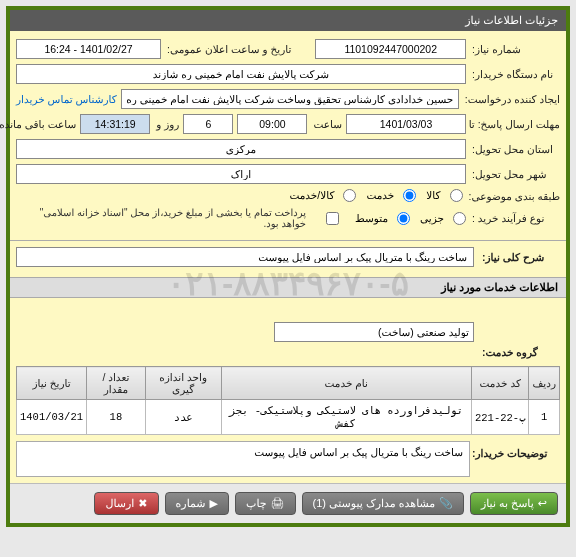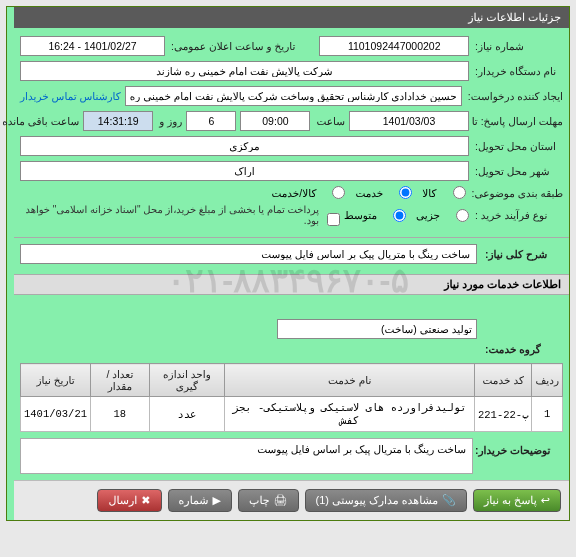--- a/index.html
+++ b/index.html
@@ -7,23 +7,22 @@
     font-family: Tahoma, Arial, sans-serif;
     font-size: 11px;
     background: #e8e8e8;
     width: 576px;
     height: 557px;
     overflow: hidden;
     direction: rtl;
   }
   .panel {
     margin: 6px;
-    border: 1px solid #4d7c0f;
-    background: #86efac;
-    padding-left: 7px;
+    border: 4px solid #4d7c0f;
+    background: #fef9c3;
   }
   .panel-header {
     background: #5a5a5a;
     color: #fff;
     padding: 4px 8px;
     font-size: 11px;
     text-align: right;
   }
   .form-area {
     padding: 8px 6px 6px 6px;
@@ -52,21 +51,21 @@
     height: 20px;
     text-align: center;
     direction: rtl;
   }
   .w-long { flex: 1; text-align: right; }
   .w-med { width: 170px; }
   .w-date { width: 120px; }
   .w-small { width: 70px; text-align: center; }
   .contact-link { color: #0066cc; font-size: 10.5px; cursor: pointer; }
   .radio-group { display: flex; gap: 10px; align-items: center; font-size: 10.5px; }
-  .radio-group label { display: flex; align-items: center; gap: 16px; cursor: pointer; }
+  .radio-group label { display: flex; gap: 9px; cursor: pointer; }
   .note { font-size: 10px; color: #333; }
   .section-divider {
     background: #ddd;
     border-top: 1px solid #aaa;
     border-bottom: 1px solid #aaa;
     padding: 3px 8px;
     font-weight: bold;
     font-size: 11px;
     margin: 4px 0;
   }
@@ -232,21 +231,21 @@
       <div class="radio-group">
         <label>
             <input type="radio" name="pt" style="">
             <span>جزیی</span>
           </label>
         <label>
             <input type="radio" name="pt" checked="" style="">
             <span>متوسط</span>
           </label>
       </div>
-      <label style="display:flex;align-items:flex-end;gap:8px;">
+      <label style="display:flex;align-items:center;gap:20px;margin-right:12px">
         <input type="checkbox" style="">
         <span class="note">پرداخت تمام یا بخشی از مبلغ خرید،از محل "اسناد خزانه اسلامی" خواهد بود.</span>
       </label>
     </div>
   </div>
 
   <div style="border-top:1px solid #aaa"></div>
 
   <div class="desc-row">
     <span class="label">شرح کلی نیاز:</span>

